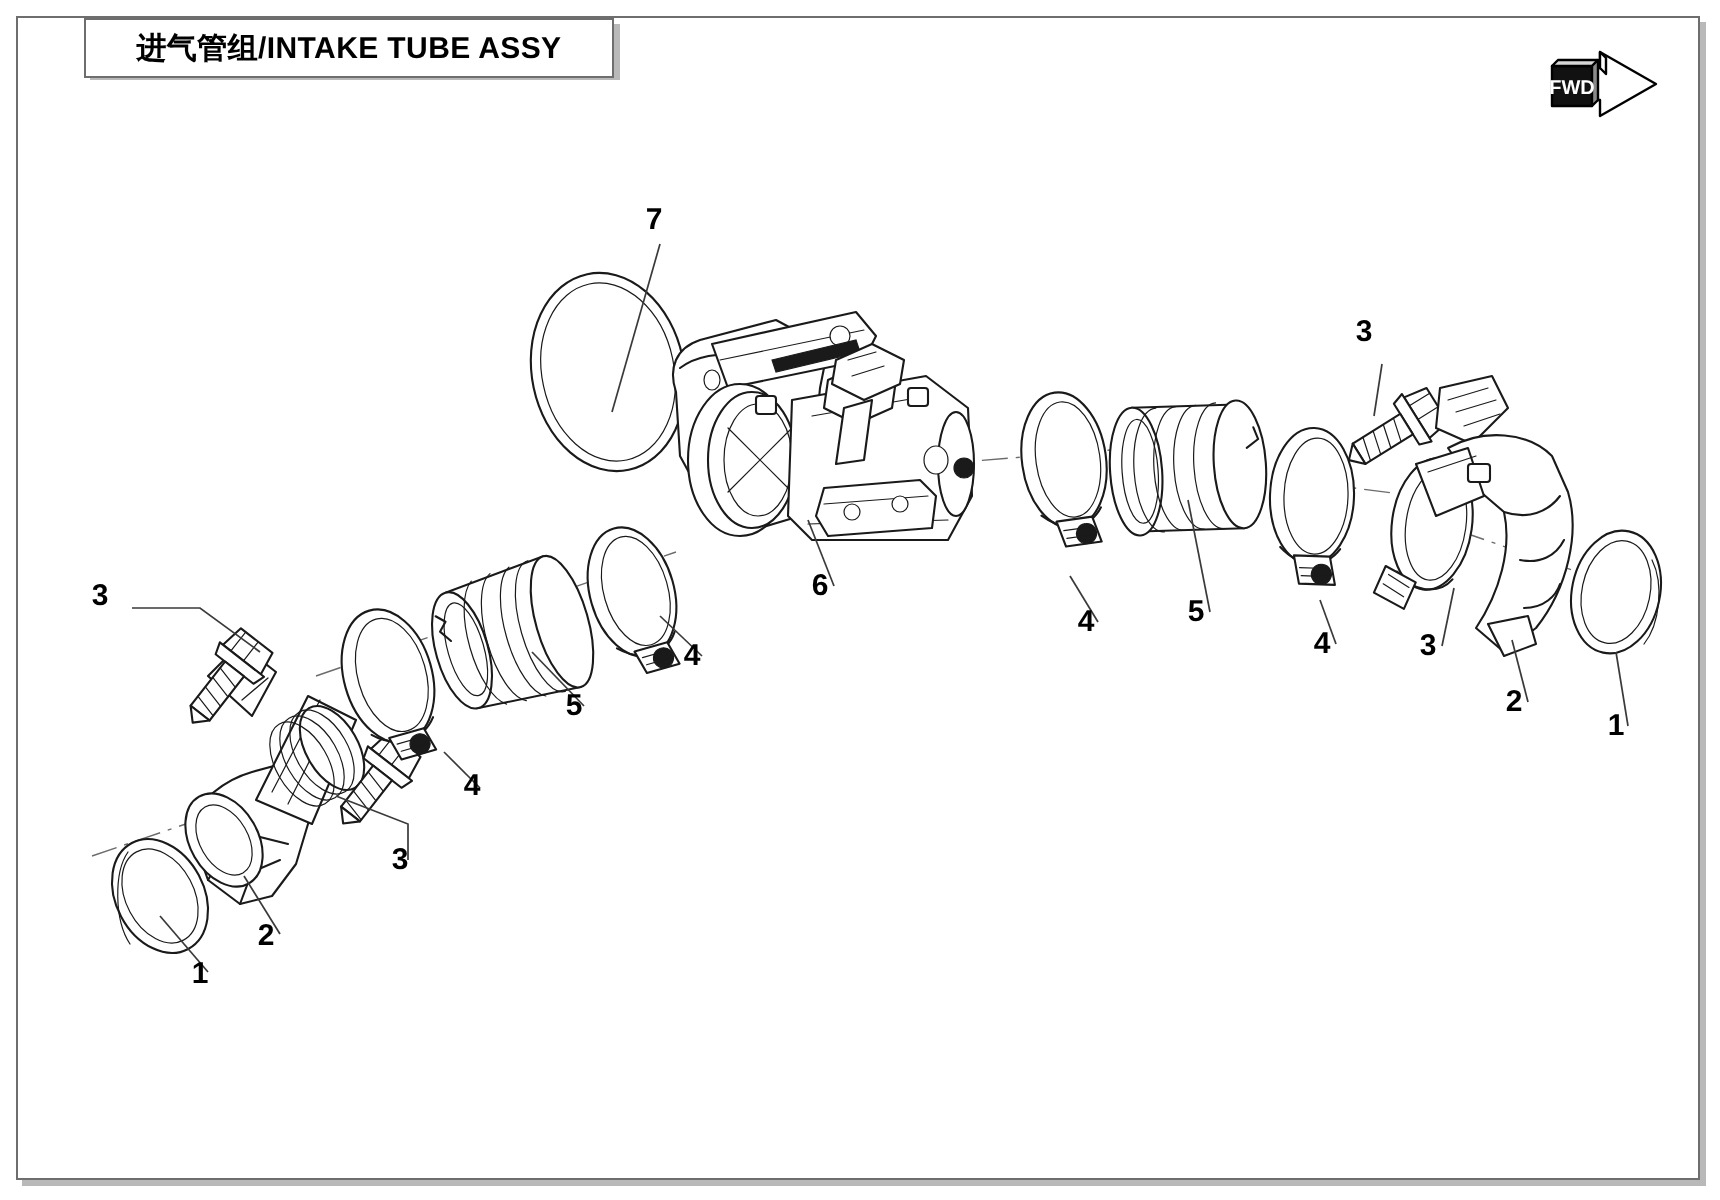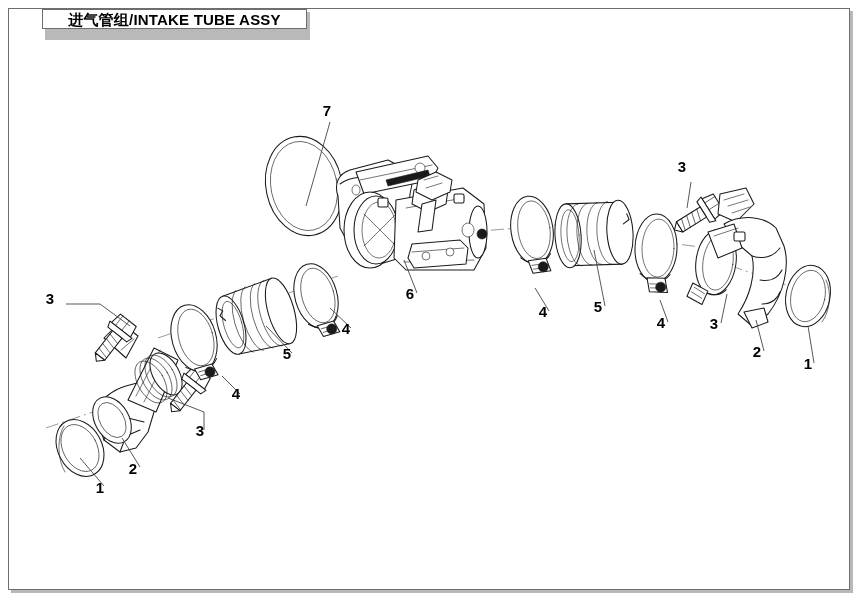--- a/index.html
+++ b/index.html
@@ -22,21 +22,21 @@
   .frame-shadow{
     position:absolute;left:11px;top:11px;
     width:842px;height:582px;
     background:#b9b9b9;
     z-index:0;
   }
 
   
   .title-box{
     position:absolute;left:42px;top:9px;
-    width:265px;height:20px;
+    width:265px;height:30px;
     border:1.5px solid #6e6e6e;
     box-sizing:border-box;
     background:#fff;
     display:flex;align-items:center;justify-content:center;
     z-index:4;
   }
   .title-box-shadow{
     position:absolute;left:45px;top:12px;
     width:265px;height:28px;
     background:#b9b9b9;z-index:3;
@@ -76,20 +76,35 @@
 <div id="page">
 
   <div class="frame-shadow"></div>
   <div class="frame"></div>
 
   <div class="title-box-shadow"></div>
   <div class="title-box">
     <span class="title-text">进气管组/INTAKE TUBE ASSY</span>
   </div>
 
+  <div class="fwd-badge">
+    <svg width="72" height="44" viewBox="0 0 72 44">
+      <g fill="none" stroke="#000" stroke-width="1.2" stroke-linejoin="round">
+
+        <path d="M30 6 L58 22 L30 38 L30 30 L12 30 L12 14 L30 14 Z" fill="#fff"></path>
+
+        <path d="M30 6 L33 9 L33 17 L30 14 Z" fill="#ffffff"></path>
+
+        <path d="M6 13 L26 13 L26 33 L6 33 Z" fill="#111"></path>
+        <path d="M6 13 L9 10 L29 10 L26 13 Z" fill="#d6d6d6"></path>
+        <path d="M26 13 L29 10 L29 30 L26 33 Z" fill="#8a8a8a"></path>
+      </g>
+      <text x="16" y="27" font-family="Liberation Sans, sans-serif" font-size="10" font-weight="bold" fill="#fff" text-anchor="middle">FWD</text>
+    </svg>
+  </div>
 
   <svg class="canvas" viewBox="0 0 842 582" width="842" height="582">
     <defs>
       <style>
         .ln   { fill:none; stroke:#1a1a1a; stroke-width:1.05; stroke-linecap:round; stroke-linejoin:round; }
         .lnT  { fill:none; stroke:#1a1a1a; stroke-width:0.6;  stroke-linecap:round; }
         .lnH  { fill:none; stroke:#1a1a1a; stroke-width:1.7;  stroke-linecap:round; stroke-linejoin:round; }
         .wf   { fill:#ffffff; stroke:#1a1a1a; stroke-width:1.05; stroke-linejoin:round; }
         .wfT  { fill:#ffffff; stroke:#1a1a1a; stroke-width:0.6; }
         .dk   { fill:#1a1a1a; stroke:#1a1a1a; stroke-width:0.6; }

